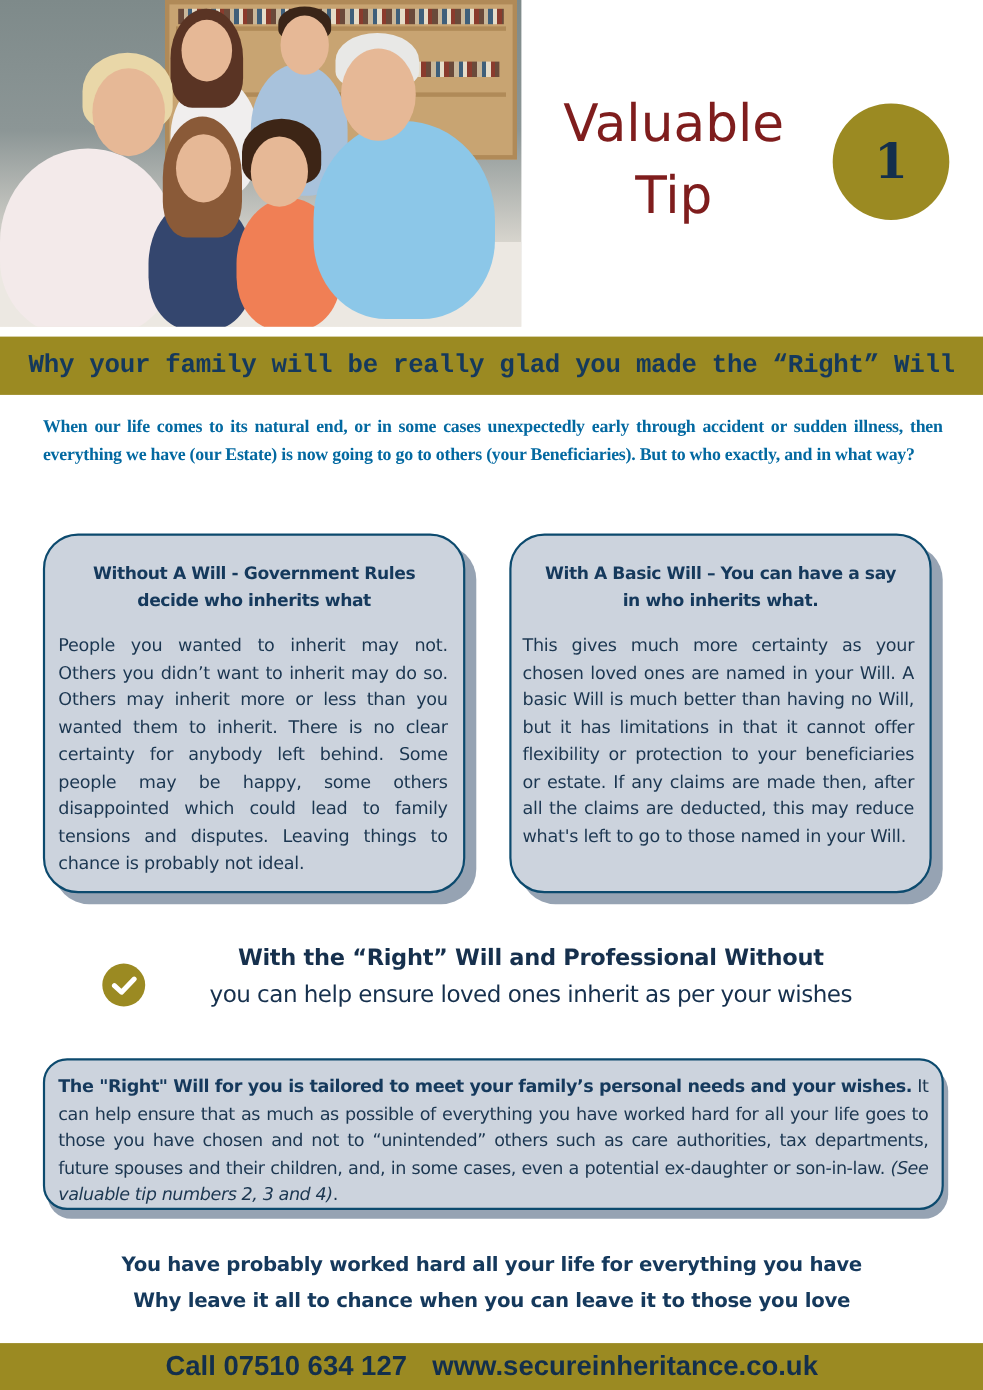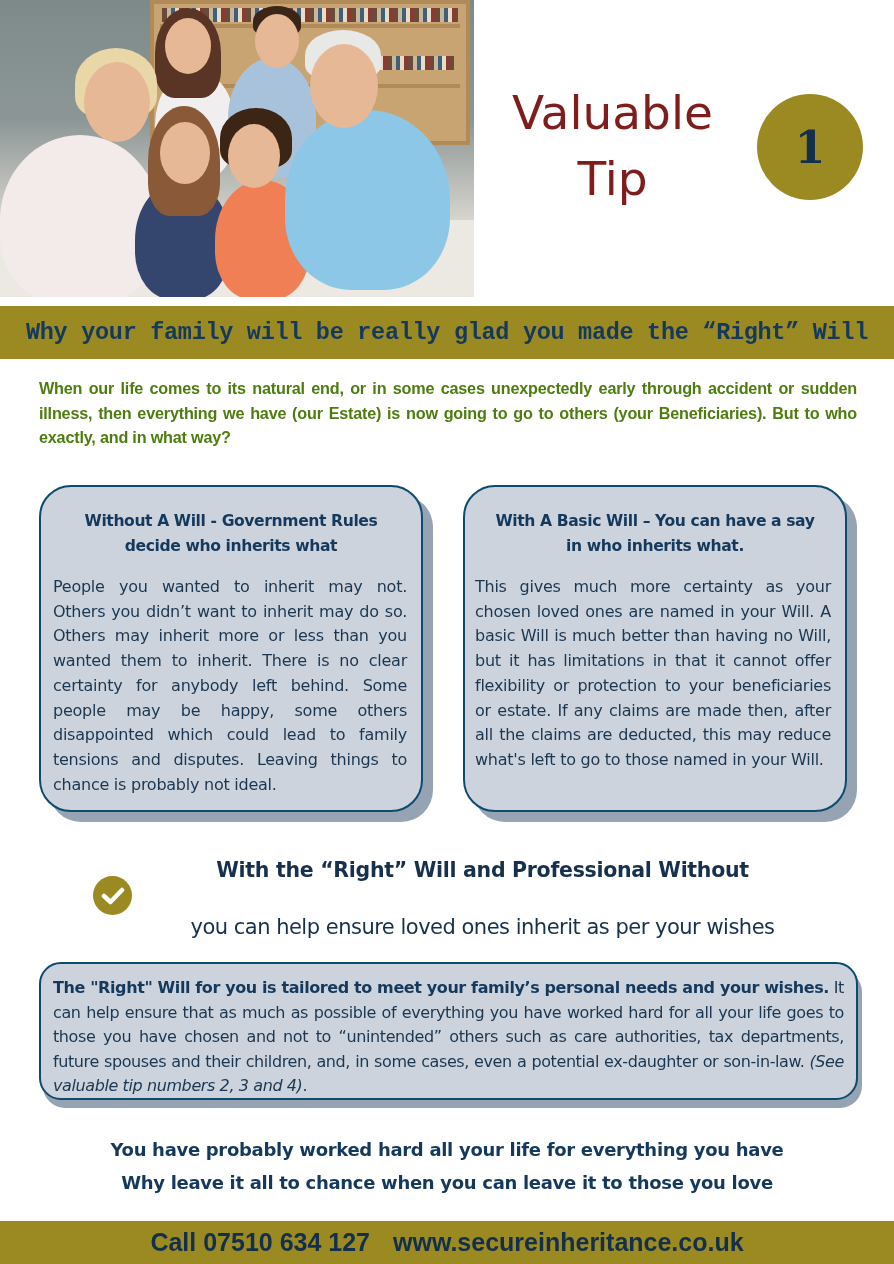--- a/index.html
+++ b/index.html
@@ -45,22 +45,22 @@
     background: #9b8a22; display: flex; align-items: center; justify-content: center;
   }
   .banner h1 {
     font-family: Liberation Mono, monospace; font-weight: 700; font-size: 23.5px;
     color: #15395c; letter-spacing: -0.3px; white-space: nowrap;
   }
 
   
   .intro {
     position: absolute; left: 39px; top: 376px; width: 818px;
-    font-family: Liberation Sans, sans-serif; font-weight: 700; font-size: 16.2px;
-    line-height: 24.5px; color: #4d7c0f; text-align: justify; letter-spacing: -0.2px;
+    font-family: Liberation Serif, serif; font-weight: 700; font-size: 16.2px;
+    line-height: 24.5px; color: #0369a1; text-align: justify; letter-spacing: -0.2px;
   }
 
   
   .card-wrap { position: absolute; }
   .card-shadow {
     position: absolute; left: 10px; top: 10px; right: -10px; bottom: -10px;
     background: #96a3b3; border-radius: 32px;
   }
   .card {
     position: absolute; inset: 0; background: #ccd3dd; border: 2px solid #0c4a6e;
@@ -82,21 +82,21 @@
     position: absolute; left: 93px; top: 876px; width: 39px; height: 39px; border-radius: 50%;
     background: #9b8a22; display: flex; align-items: center; justify-content: center;
   }
   .statement-title {
     position: absolute; left: 150px; width: 665px; top: 858px; text-align: center;
     font-family: "DejaVu Sans", sans-serif; font-weight: 700; font-size: 20.5px; color: #16304d;
     letter-spacing: -0.3px;
   }
   .statement-sub {
     position: absolute; left: 150px; width: 665px; top: 892px; text-align: center;
-    font-family: "DejaVu Sans", sans-serif; font-size: 21px; color: #16304d; letter-spacing: -0.5px; margin-top: 23px;
+    font-family: "DejaVu Sans", sans-serif; font-size: 21px; color: #16304d; letter-spacing: -0.5px;
   }
 
   
   .wide-wrap { position: absolute; left: 39px; top: 962px; width: 819px; height: 138px; }
   .wide-wrap .card-shadow { left: 4px; top: 8px; right: -4px; bottom: -8px; border-radius: 22px; }
   .wide-wrap .card { border-radius: 22px; }
   .wide-body {
     position: absolute; left: 12px; right: 12px; top: 12px;
     font-family: "DejaVu Sans", sans-serif; font-size: 16px; line-height: 24.6px;
     color: #1b3650; text-align: justify; letter-spacing: -0.4px;

